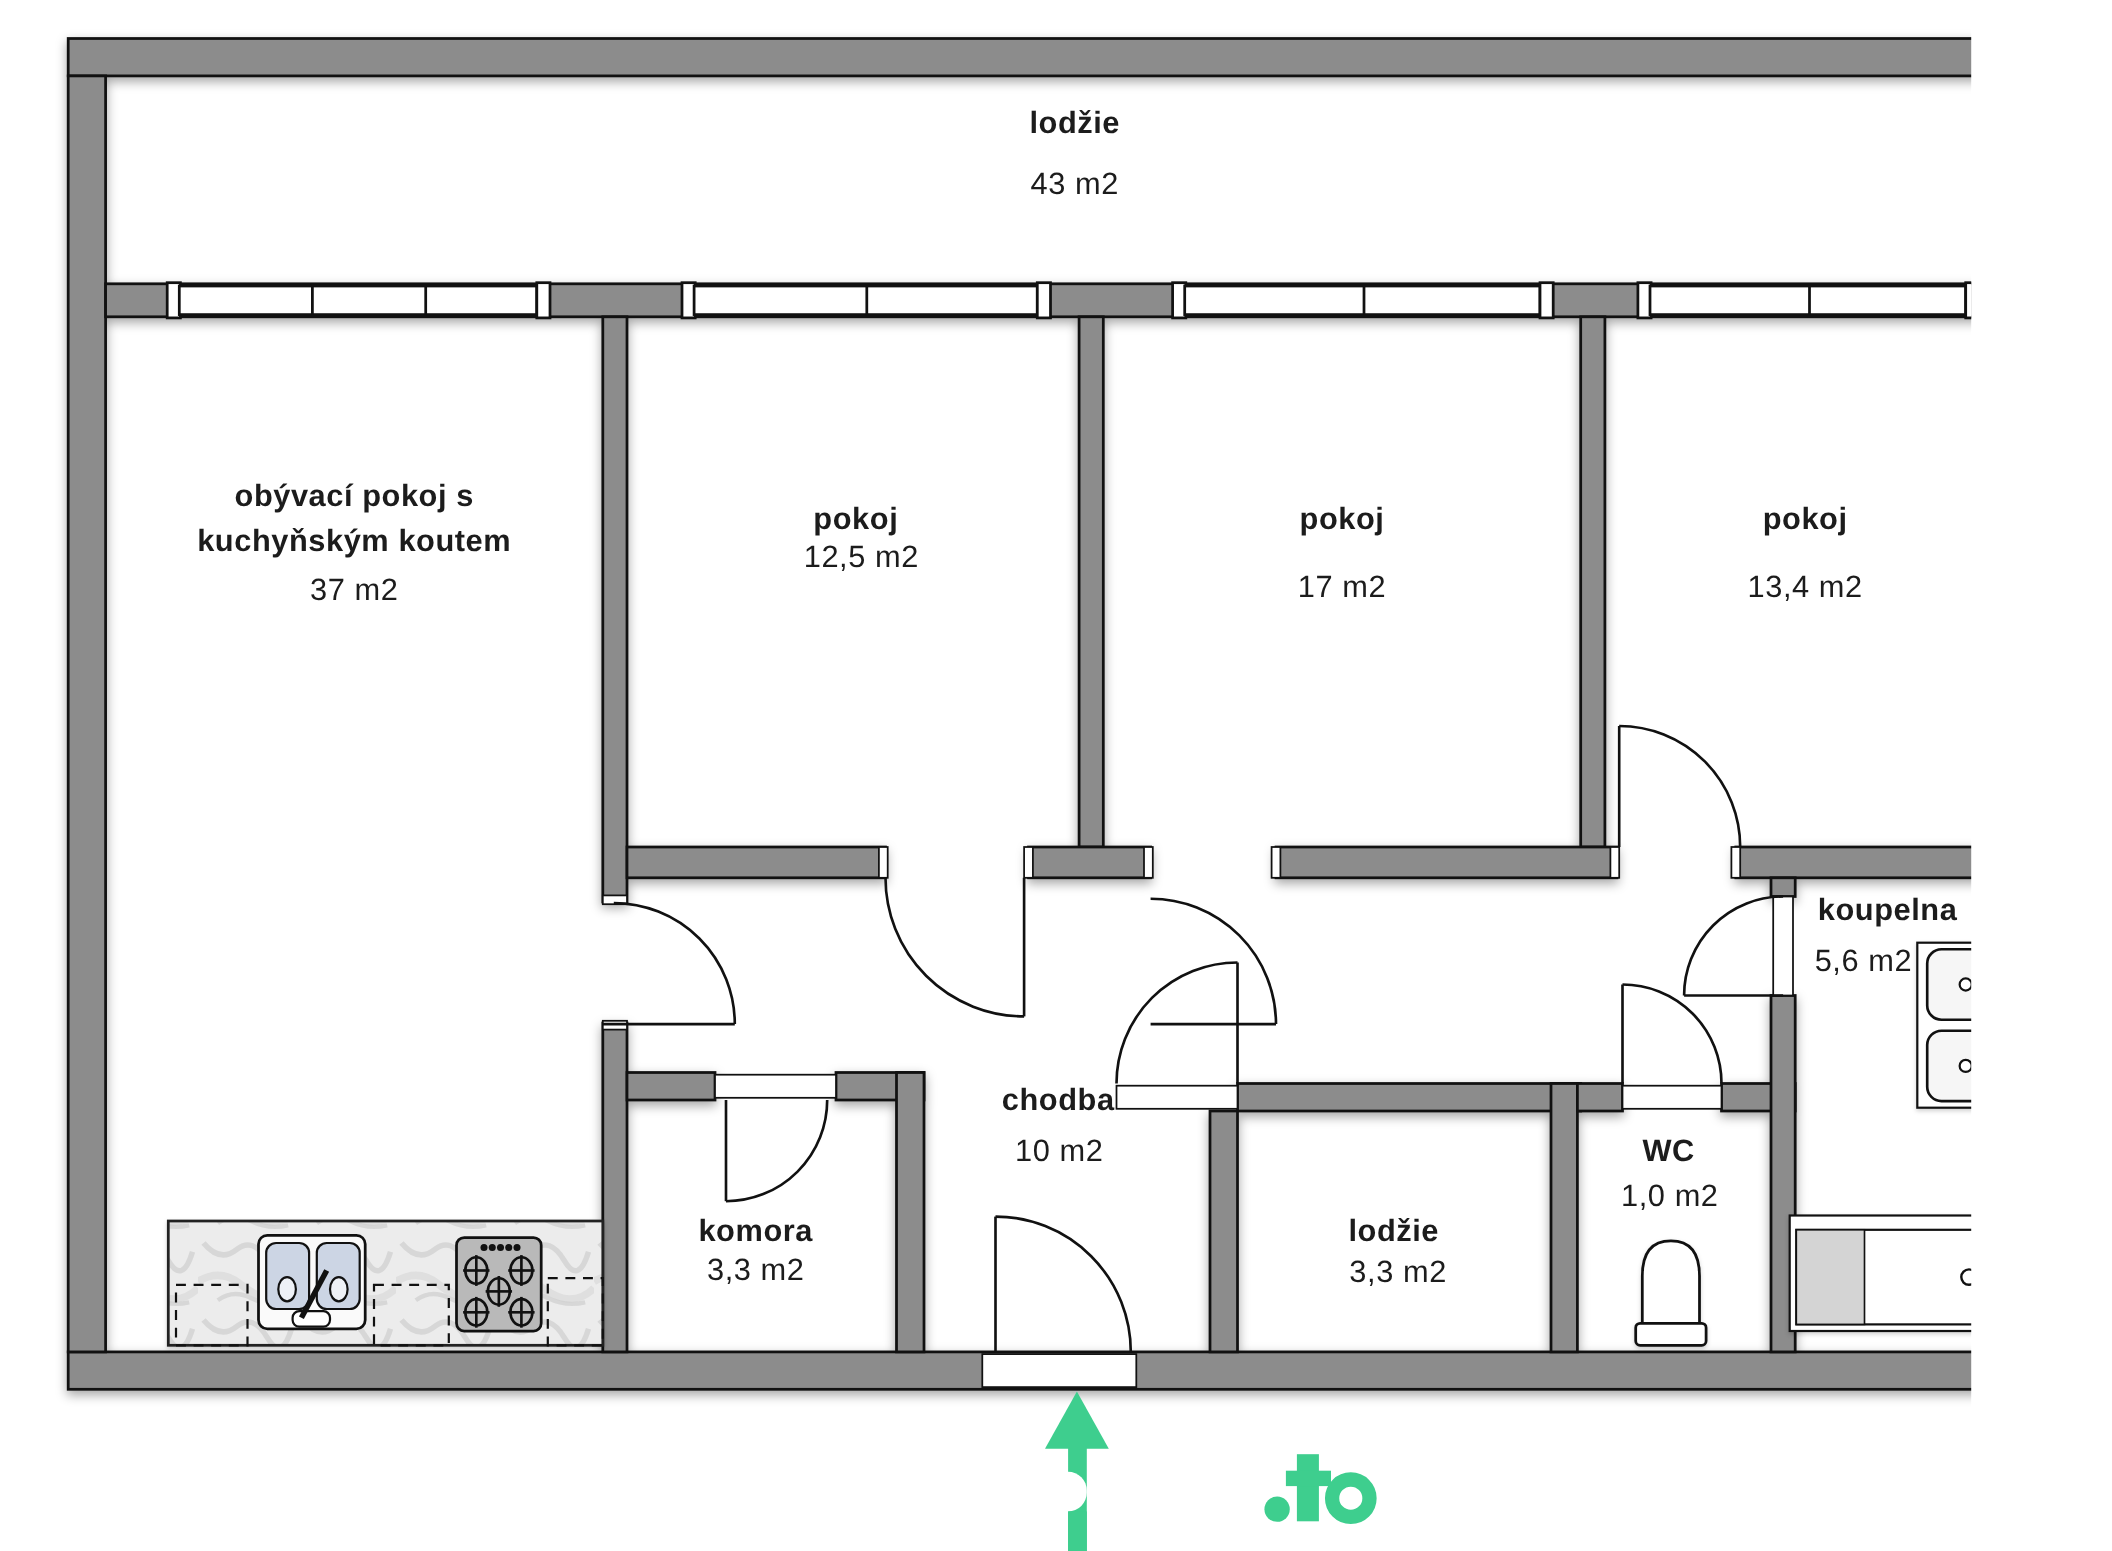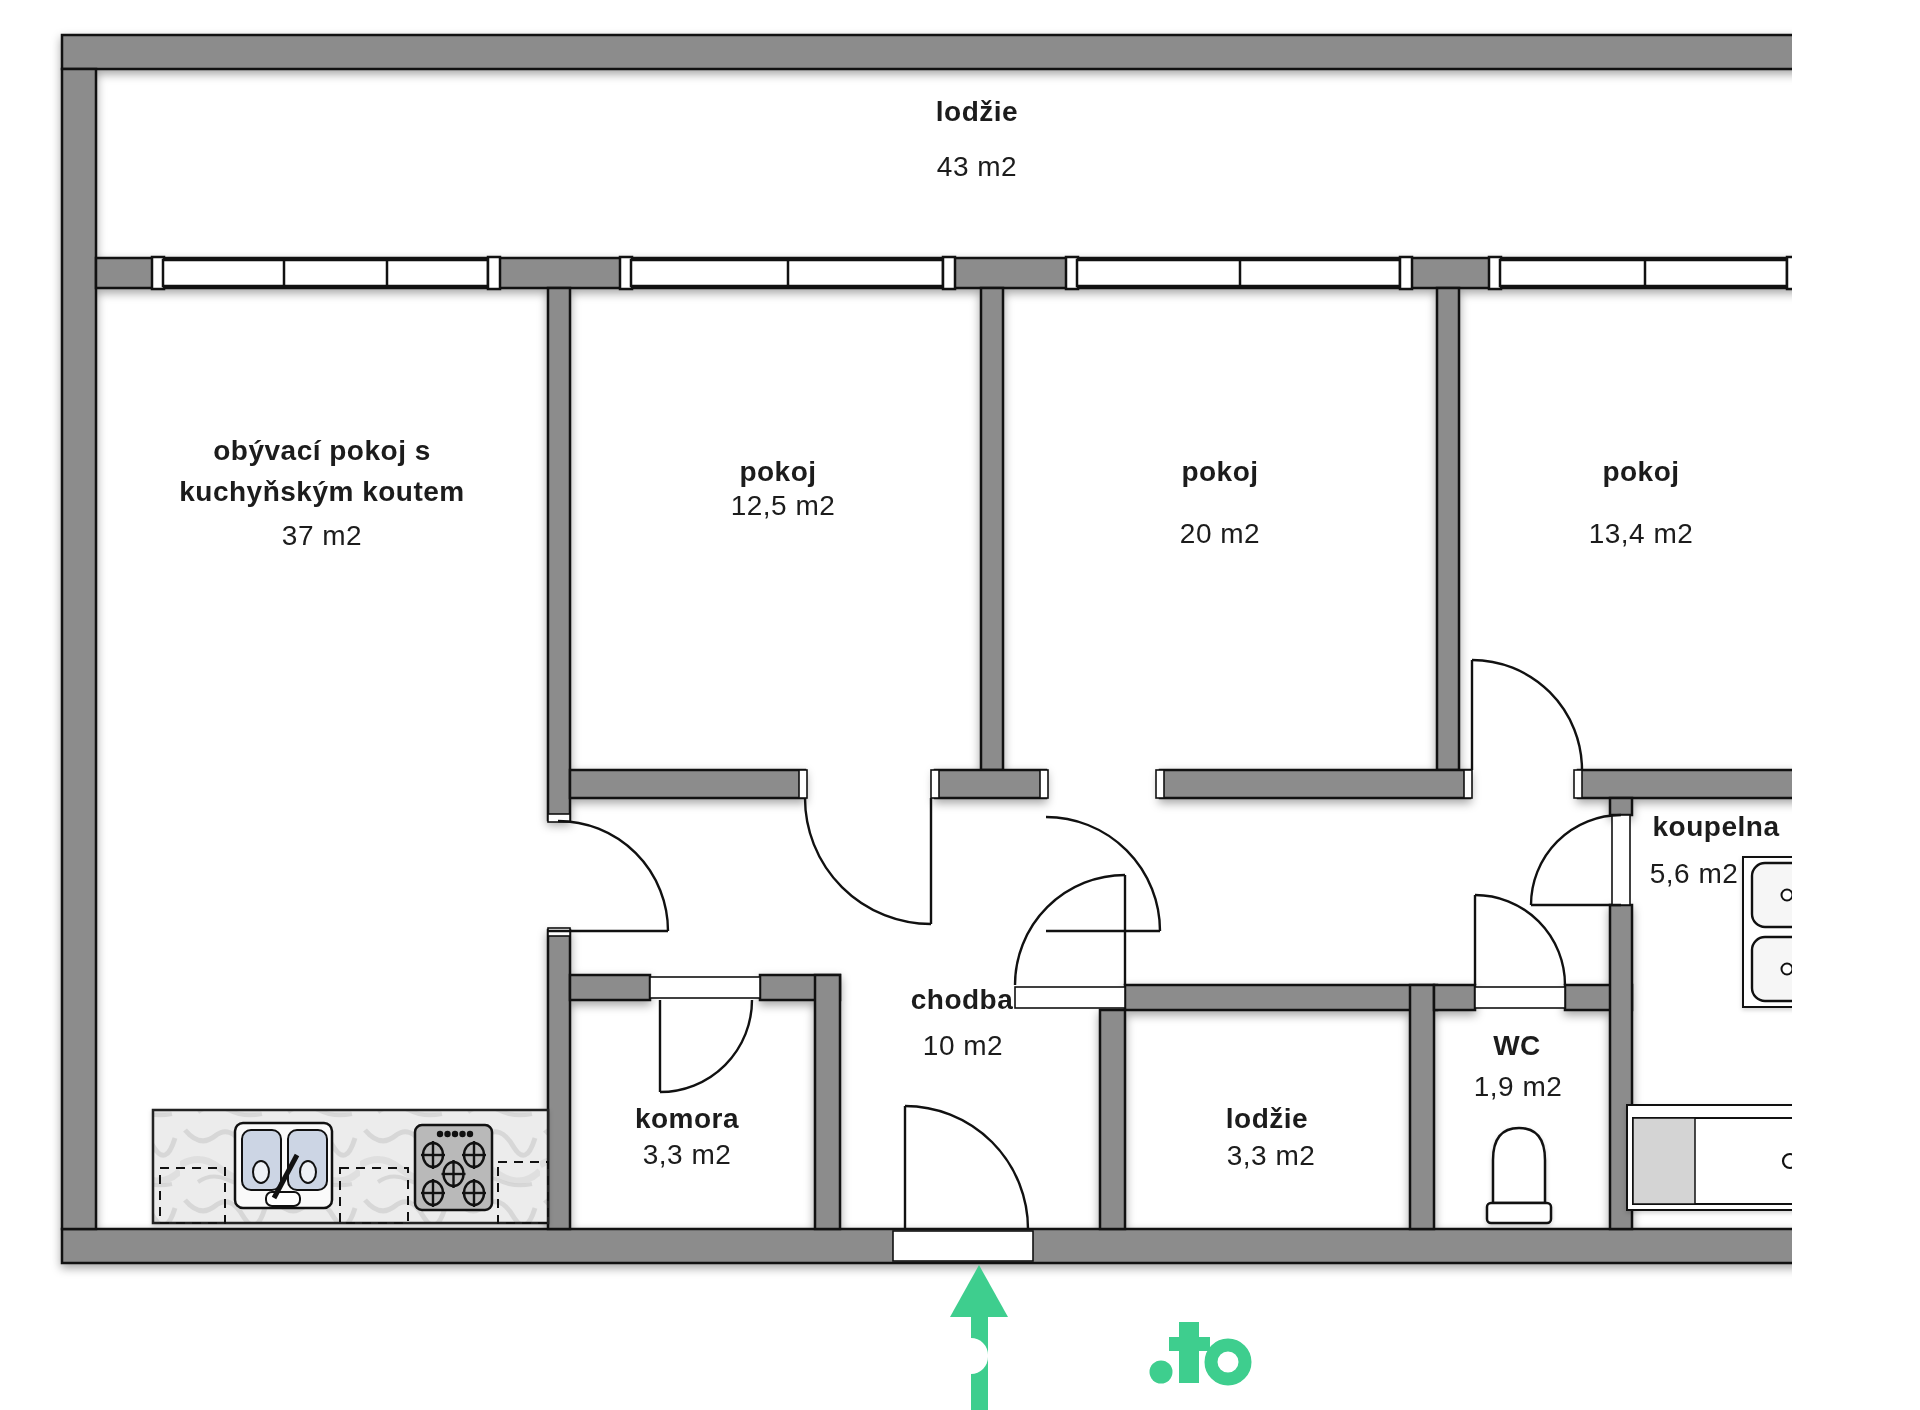--- a/index.html
+++ b/index.html
@@ -230,33 +230,33 @@
   <div class="label" style="left:977px;top:167px">43 m2</div>
 
   <div class="label bold" style="left:322px;top:451px">obývací pokoj s</div>
   <div class="label bold" style="left:322px;top:492px">kuchyňským koutem</div>
   <div class="label" style="left:322px;top:536px">37 m2</div>
 
   <div class="label bold" style="left:778px;top:472px">pokoj</div>
   <div class="label" style="left:783px;top:506px">12,5 m2</div>
 
   <div class="label bold" style="left:1220px;top:472px">pokoj</div>
-  <div class="label" style="left:1220px;top:534px">20 m2</div>
+  <div class="label" style="left:1220px;top:534px">17 m2</div>
 
   <div class="label bold" style="left:1641px;top:472px">pokoj</div>
   <div class="label" style="left:1641px;top:534px">13,4 m2</div>
 
   <div class="label bold" style="left:962px;top:1000px">chodba</div>
   <div class="label" style="left:963px;top:1046px">10 m2</div>
 
   <div class="label bold" style="left:687px;top:1119px">komora</div>
   <div class="label" style="left:687px;top:1155px">3,3 m2</div>
 
   <div class="label bold" style="left:1267px;top:1119px">lodžie</div>
   <div class="label" style="left:1271px;top:1156px">3,3 m2</div>
 
   <div class="label bold" style="left:1517px;top:1046px">WC</div>
-  <div class="label" style="left:1518px;top:1087px">1,9 m2</div>
+  <div class="label" style="left:1518px;top:1087px">1,0 m2</div>
 
   <div class="label bold" style="left:1716px;top:827px">koupelna</div>
   <div class="label" style="left:1694px;top:874px">5,6 m2</div>
 
 </div>
 
 </body></html>

